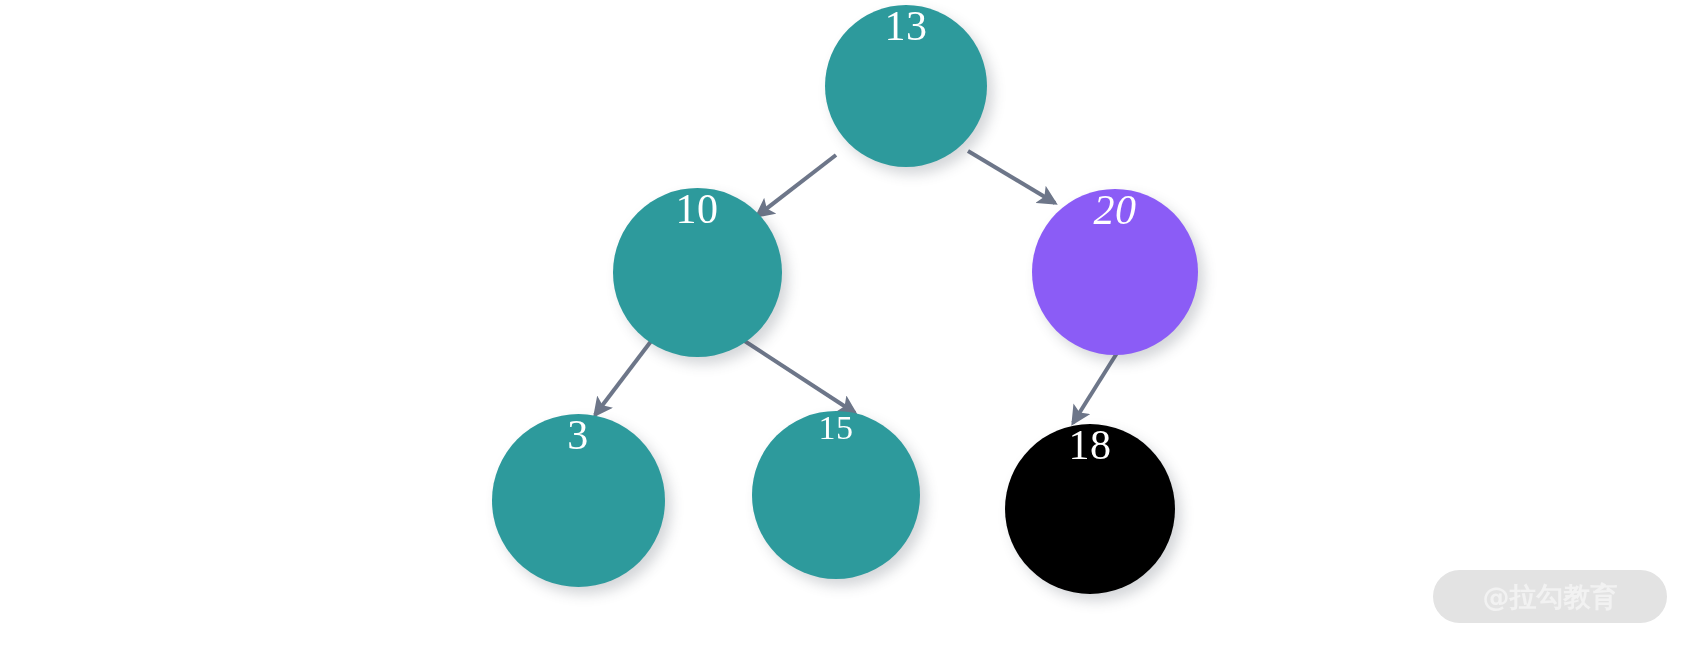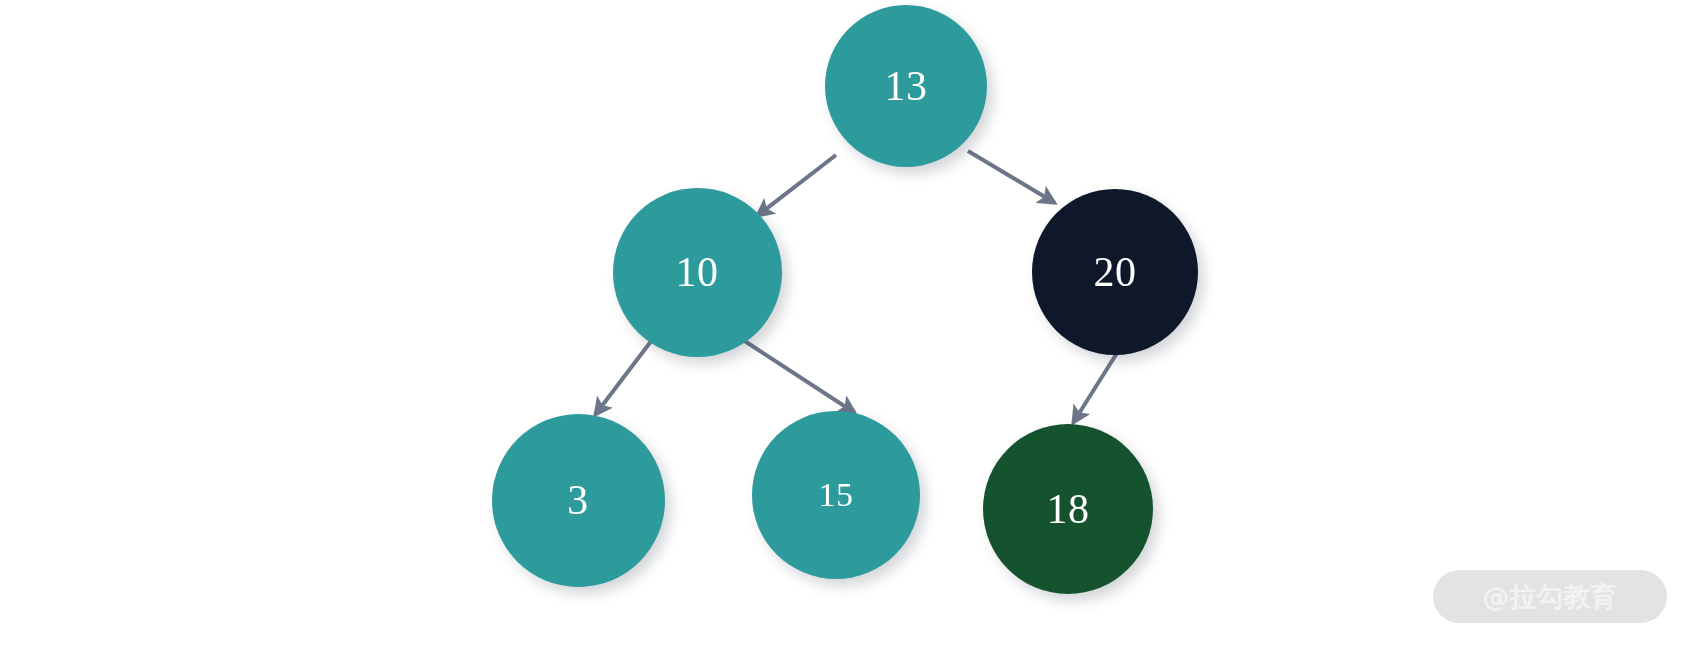--- a/index.html
+++ b/index.html
@@ -23,21 +23,21 @@
     left: 0;
     top: 0;
     width: 1690px;
     height: 653px;
     pointer-events: none;
   }
   .tree-node {
     position: absolute;
     border-radius: 50%;
     display: flex;
-    align-items: center;
+    align-items: flex-start;
     justify-content: center;
     box-sizing: border-box;
     box-shadow: 6px 7px 13px rgba(60, 70, 80, 0.22);
     user-select: none;
   }
   .tree-node .node-label {
     color: #ffffff;
     font-family: "Liberation Serif", "DejaVu Serif", serif;
     font-weight: 400;
     letter-spacing: 0.5px;
@@ -77,30 +77,30 @@
       </g>
   </svg>
 
   <div id="nodes-layer">
       <div class="tree-node" style="left: 825px; top: 5px; width: 162px; height: 162px; background: rgb(45, 154, 156);">
         <span class="node-label" style="font-size: 42px; color: rgb(255, 255, 255);">13</span>
       </div>
       <div class="tree-node" style="left: 612.5px; top: 187.5px; width: 169px; height: 169px; background: rgb(45, 154, 156);">
         <span class="node-label" style="font-size: 42px; color: rgb(255, 255, 255);">10</span>
       </div>
-      <div class="tree-node" style="left: 1032px; top: 189px; width: 166px; height: 166px; background: #0f172a;">
+      <div class="tree-node" style="left: 1032px; top: 189px; width: 166px; height: 166px; background: #8b5cf6; font-style: italic;">
         <span class="node-label" style="font-size: 42px; color: rgb(255, 255, 255);">20</span>
       </div>
       <div class="tree-node" style="left: 491.5px; top: 413.5px; width: 173px; height: 173px; background: rgb(45, 154, 156);">
         <span class="node-label" style="font-size: 42px; color: rgb(255, 255, 255);">3</span>
       </div>
       <div class="tree-node" style="left: 752px; top: 411px; width: 168px; height: 168px; background: rgb(45, 154, 156);">
         <span class="node-label" style="font-size: 34px; color: rgb(255, 255, 255);">15</span>
       </div>
-      <div class="tree-node" style="left: 983px; top: 424px; width: 170px; height: 170px; background: #14532d;">
+      <div class="tree-node" style="left: 1005px; top: 424px; width: 170px; height: 170px; background: #000000;">
         <span class="node-label" style="font-size: 42px; color: rgb(255, 255, 255);">18</span>
       </div>
     </div>
 
   <div id="watermark" style="left: 1433px; top: 570px; width: 234px; height: 53px; background: rgb(227, 227, 227); border-radius: 26.5px;">
     <span class="watermark-text" style="font-size: 27px; color: rgb(242, 242, 242);">@拉勾教育</span>
   </div>
 
 </div>
 

